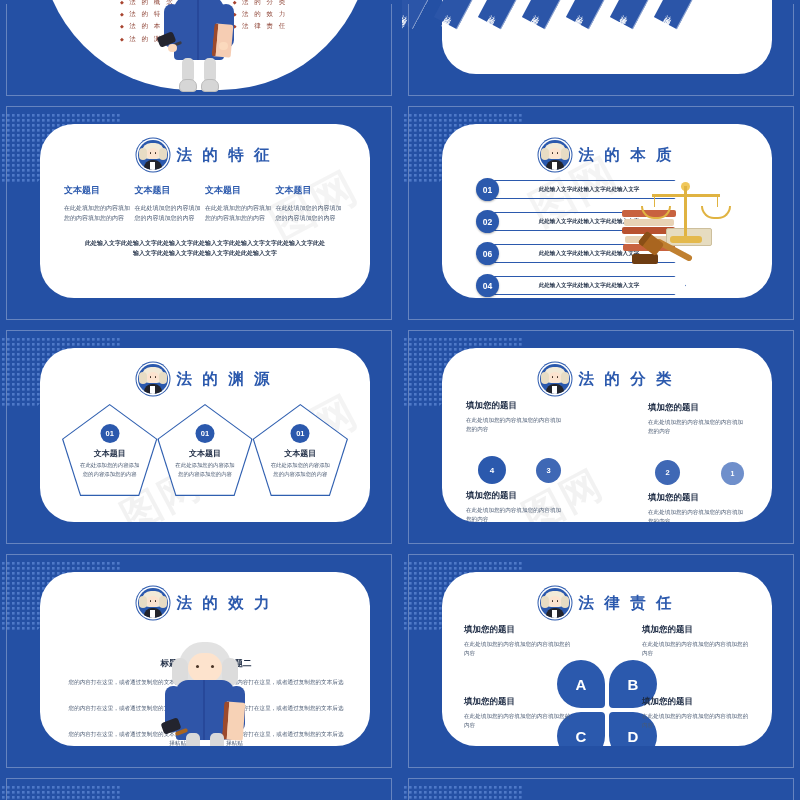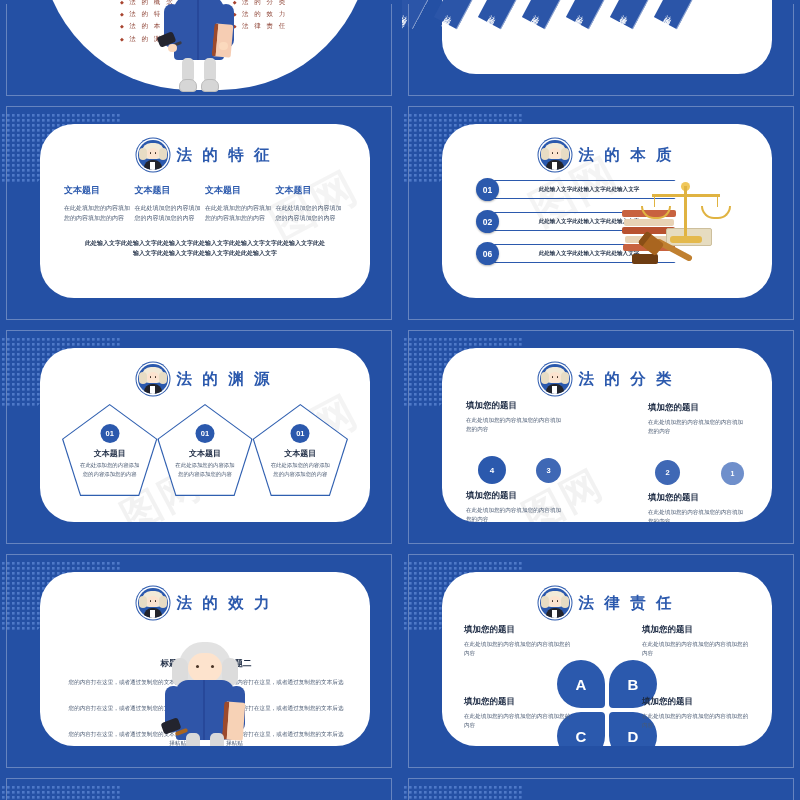--- a/index.html
+++ b/index.html
@@ -318,20 +318,24 @@
             <div class="chev">此处输入文字此处输入文字此处输入文字</div>
           </div>
           <div class="row">
             <div class="num">02</div>
             <div class="chev">此处输入文字此处输入文字此处输入文字</div>
           </div>
           <div class="row">
             <div class="num">06</div>
             <div class="chev">此处输入文字此处输入文字此处输入文字</div>
           </div>
+          <div class="row">
+            <div class="num">04</div>
+            <div class="chev">此处输入文字此处输入文字此处输入文字</div>
+          </div>
         </div>
         <div class="scales">
           <div class="bookstack">
             <div class="bk" style="background:#c8623f;width:54px"></div>
             <div class="bk" style="background:#e8d2b4;width:50px;margin-left:2px"></div>
             <div class="bk" style="background:#b8512f;width:53px"></div>
             <div class="bk" style="background:#e8d2b4;width:48px;margin-left:3px"></div>
             <div class="bk" style="background:#c8623f;width:52px;margin-left:1px"></div>
           </div>
           <div class="deskpad"></div>

